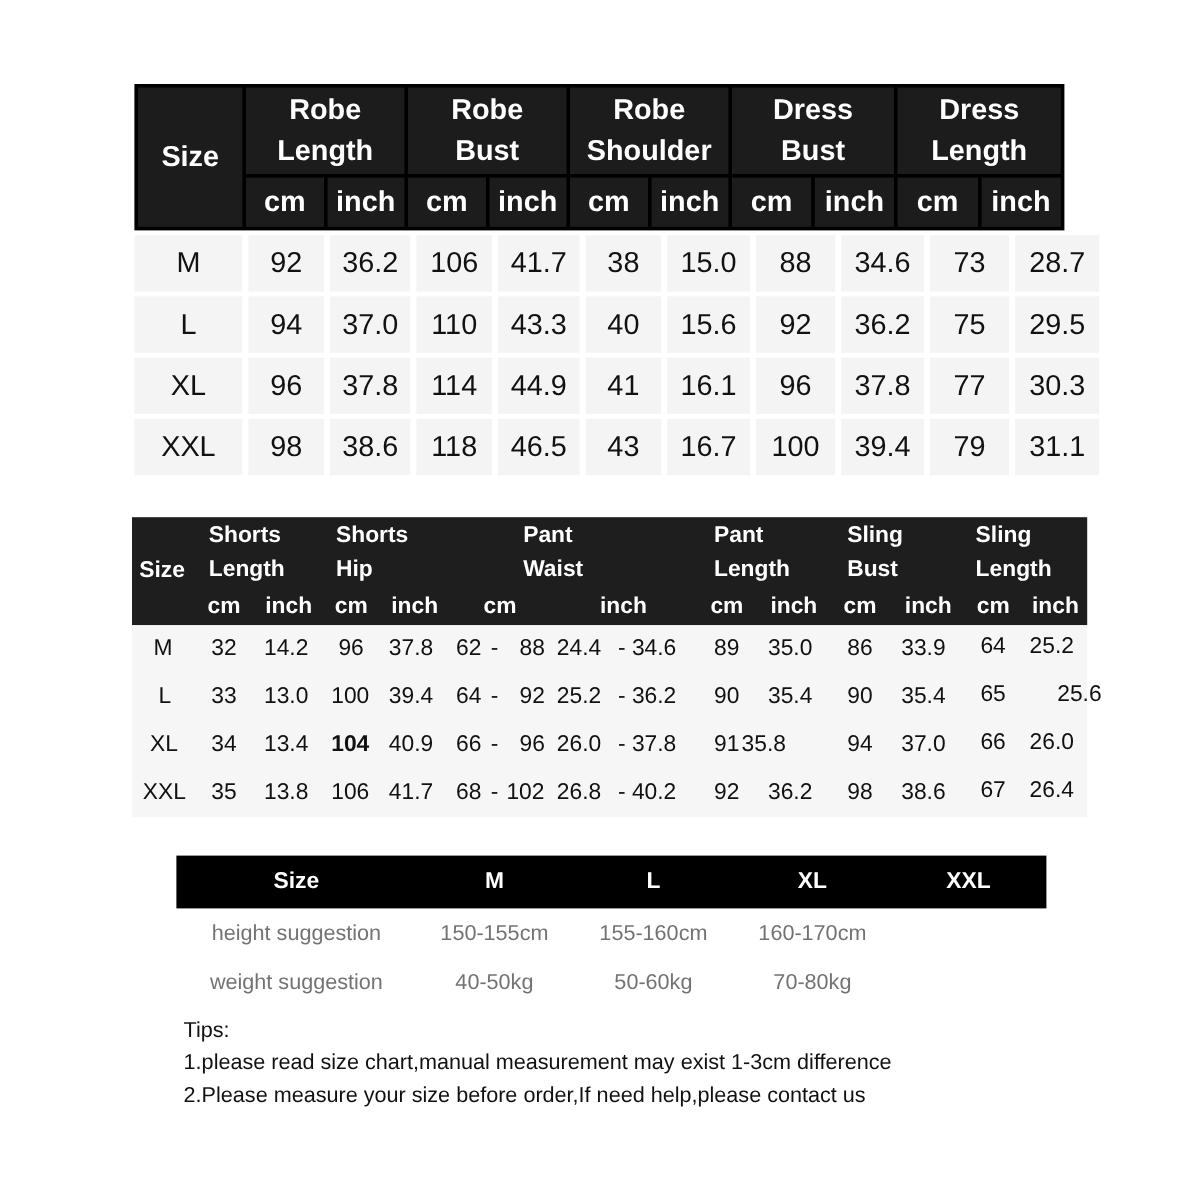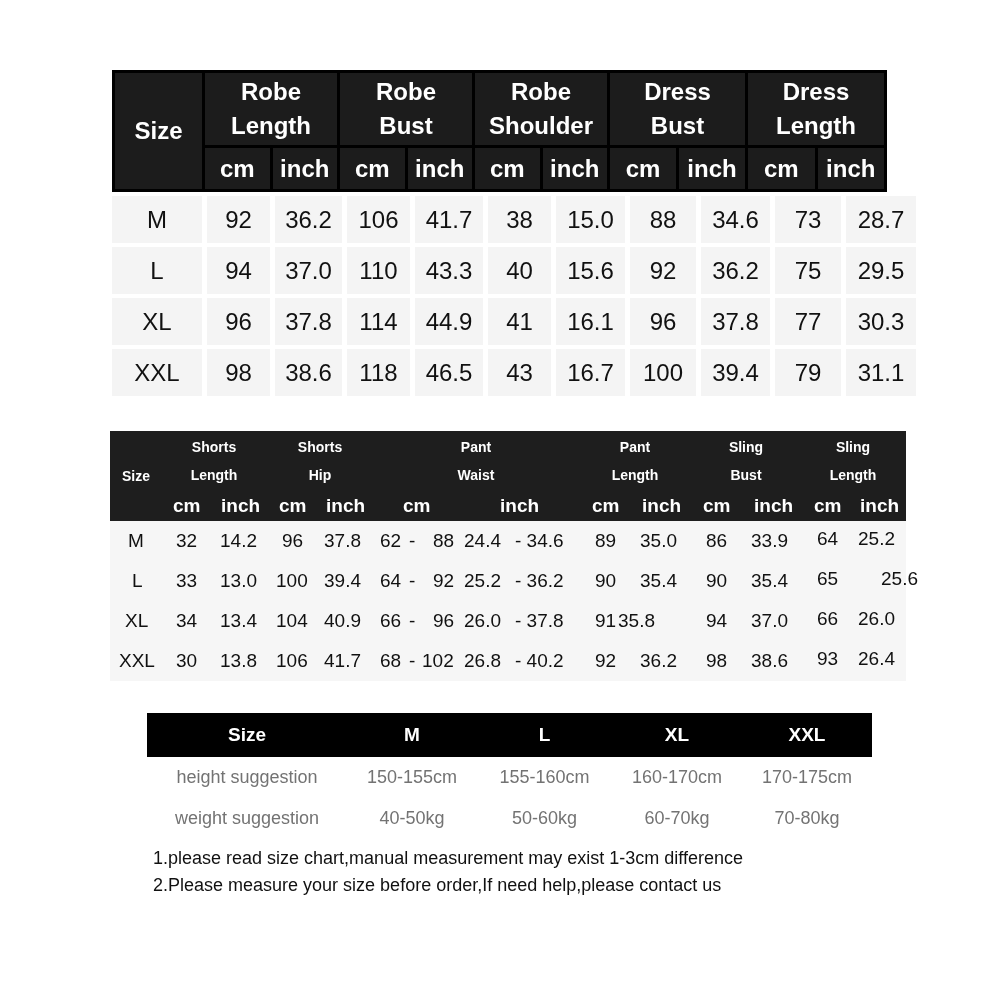--- a/index.html
+++ b/index.html
@@ -13,21 +13,21 @@
   #t1 .hc{background:#1c1c1c;color:#fff;font-weight:bold;display:flex;align-items:center;justify-content:center;text-align:center;line-height:34px;font-size:24px;}
   #t1 .hc.size{grid-row:1 / span 2;}
   #t1 .sub{display:grid;grid-template-columns:1fr 1fr;gap:3px;background:#000;}
   #t1 .sub span{background:#1c1c1c;color:#fff;font-weight:bold;font-size:24px;display:flex;align-items:center;justify-content:center;}
   #t1 .body{display:grid;grid-template-columns:90px 63px 67px 63px 68px 63px 69px 66px 69px 66px 70px;gap:4px 5px;margin-top:4px;}
   #t1 .cell{background:#f4f4f4;height:47px;display:flex;align-items:center;justify-content:center;font-size:24px;color:#111;}
 
   
   #t2{position:absolute;left:110px;top:431px;width:796px;}
   #t2 .hdr{background:#1e1e1e;height:90px;position:relative;color:#fff;font-weight:bold;}
-  #t2 .hdr .h{position:absolute;text-align:center;font-size:14px;line-height:28px;}
+  #t2 .hdr .h{position:absolute;text-align:left;font-size:19px;line-height:28px;}
   #t2 .hdr .u{position:absolute;font-size:19px;top:64px;}
   #t2 .body{background:#f6f6f6;height:160px;position:relative;}
   #t2 .r{position:absolute;left:0;width:100%;height:40px;}
   #t2 .v{position:absolute;font-size:19px;color:#111;top:0;line-height:40px;}
 
   
   #t3{position:absolute;left:147px;top:713px;width:725px;}
   #t3 .hdr{background:#000;height:44px;display:grid;grid-template-columns:200px 130px 135px 130px 130px;}
   #t3 .hdr span{color:#fff;font-weight:bold;font-size:19px;display:flex;align-items:center;justify-content:center;}
   #t3 .row{display:grid;grid-template-columns:200px 130px 135px 130px 130px;height:41px;}
@@ -220,75 +220,74 @@
       <span class="v" style="left:530px;">35.4</span>
       <span class="v" style="left:596px;">90</span>
       <span class="v" style="left:641px;">35.4</span>
       <span class="v" style="left:707px;top:-2px;">65</span>
       <span class="v" style="left:771px;top:-2px;">25.6</span>
     </div>
     <div class="r" style="top:80px;">
       <span class="v" style="left:15px;">XL</span>
       <span class="v" style="left:66px;">34</span>
       <span class="v" style="left:110px;">13.4</span>
-      <span class="v" style="left:166px;">104</span>
+      <span class="v" style="left:166px;font-weight:bold;">104</span>
       <span class="v" style="left:214px;">40.9</span>
       <span class="v" style="left:270px;">66</span>
       <span class="v" style="left:299px;">-</span>
       <span class="v" style="left:323px;">96</span>
       <span class="v" style="left:354px;">26.0</span>
       <span class="v" style="left:405px;">- 37.8</span>
       <span class="v" style="left:485px;">91</span>
       <span class="v" style="left:508px;">35.8</span>
       <span class="v" style="left:596px;">94</span>
       <span class="v" style="left:641px;">37.0</span>
       <span class="v" style="left:707px;top:-2px;">66</span>
       <span class="v" style="left:748px;top:-2px;">26.0</span>
     </div>
     <div class="r" style="top:120px;">
       <span class="v" style="left:9px;">XXL</span>
-      <span class="v" style="left:66px;">30</span>
+      <span class="v" style="left:66px;">35</span>
       <span class="v" style="left:110px;">13.8</span>
       <span class="v" style="left:166px;">106</span>
       <span class="v" style="left:214px;">41.7</span>
       <span class="v" style="left:270px;">68</span>
       <span class="v" style="left:299px;">-</span>
       <span class="v" style="left:312px;">102</span>
       <span class="v" style="left:354px;">26.8</span>
       <span class="v" style="left:405px;">- 40.2</span>
       <span class="v" style="left:485px;">92</span>
       <span class="v" style="left:530px;">36.2</span>
       <span class="v" style="left:596px;">98</span>
       <span class="v" style="left:641px;">38.6</span>
-      <span class="v" style="left:707px;top:-2px;">93</span>
+      <span class="v" style="left:707px;top:-2px;">67</span>
       <span class="v" style="left:748px;top:-2px;">26.4</span>
     </div>
   </div>
 </div>
 
 <div id="t3">
   <div class="hdr">
     <span>Size</span>
     <span>M</span>
     <span>L</span>
     <span>XL</span>
     <span>XXL</span>
   </div>
   <div class="row">
     <span>height suggestion</span>
     <span>150-155cm</span>
     <span>155-160cm</span>
     <span>160-170cm</span>
-    <span>170-175cm</span>
   </div>
   <div class="row">
     <span>weight suggestion</span>
     <span>40-50kg</span>
     <span>50-60kg</span>
-    <span>60-70kg</span>
     <span>70-80kg</span>
   </div>
 </div>
 
 <div id="tips">
+  <div>Tips:</div>
   <div>1.please read size chart,manual measurement may exist 1-3cm difference</div>
   <div>2.Please measure your size before order,If need help,please contact us</div>
 </div>
 
 </body></html>

